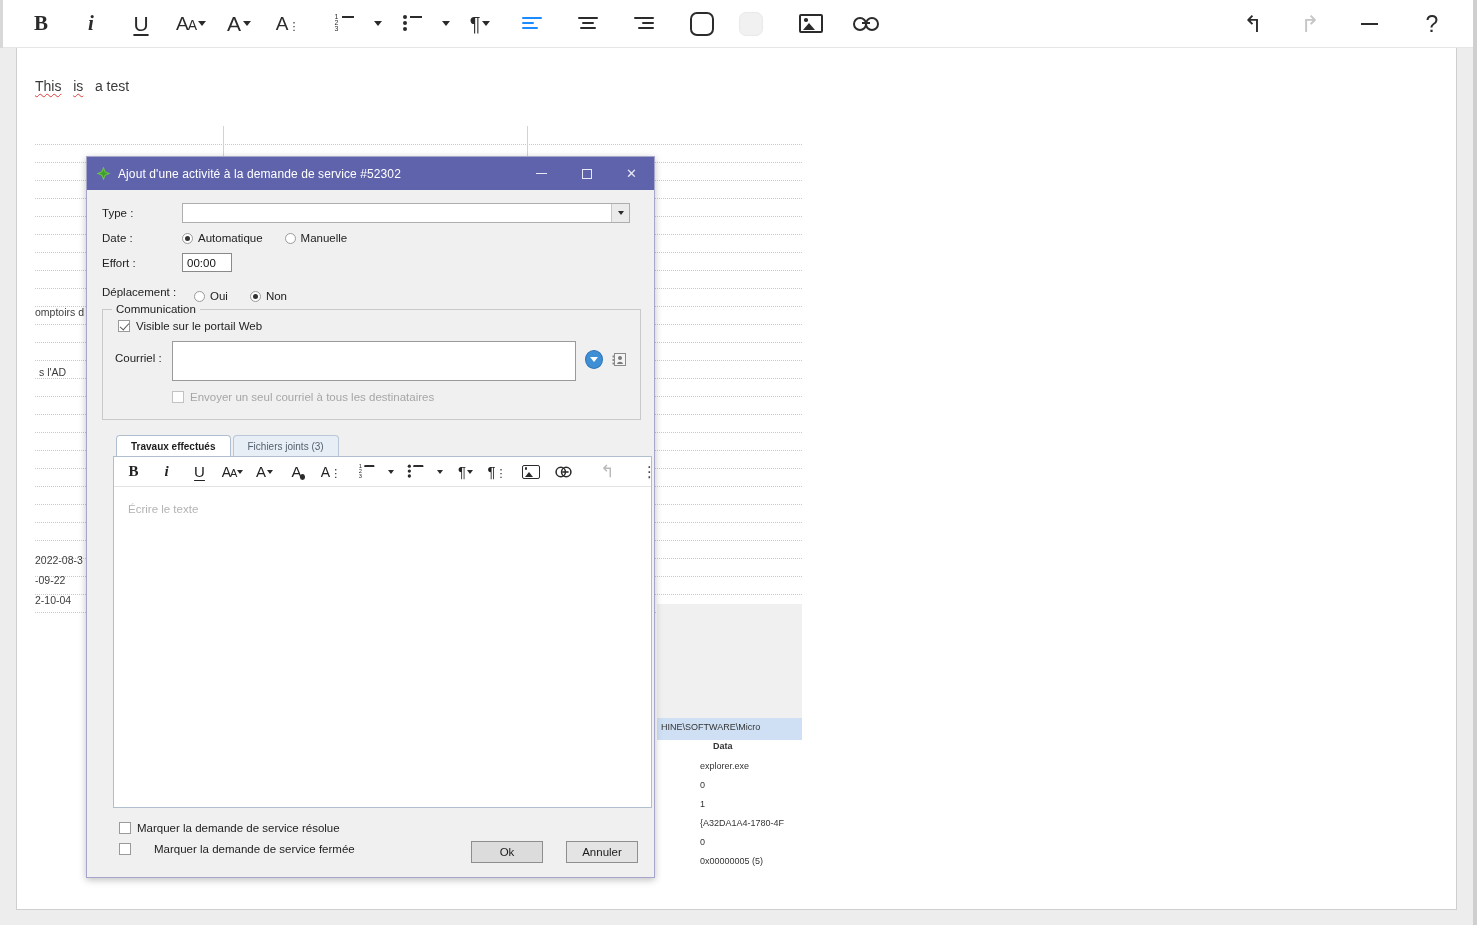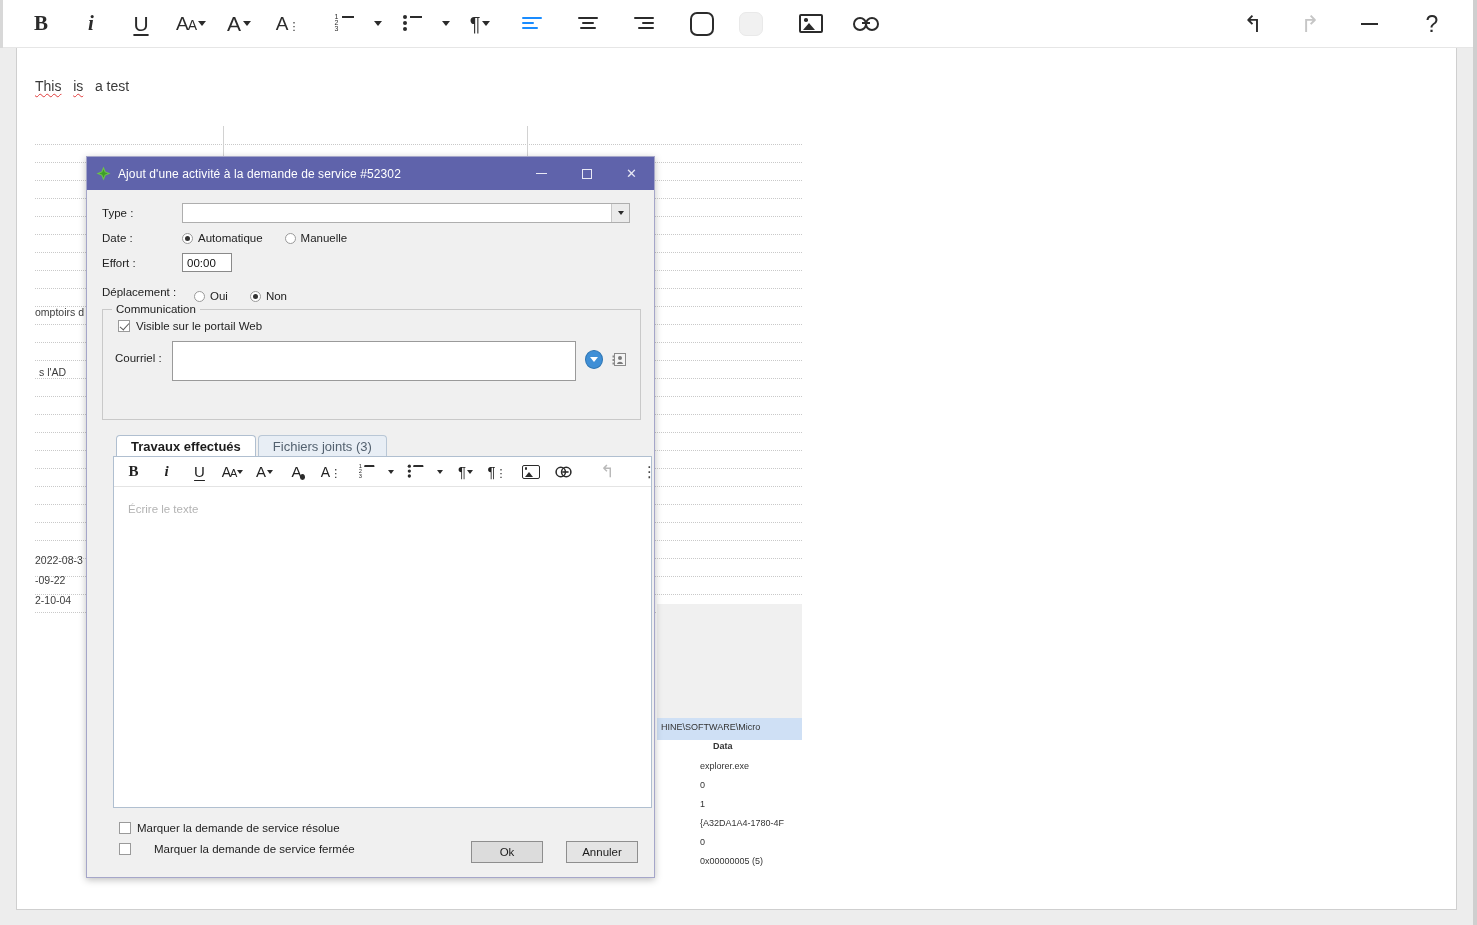--- a/index.html
+++ b/index.html
@@ -180,21 +180,21 @@
     width:19px;height:19px;border-radius:50%;background:#3f8fd6;
     display:flex;align-items:center;justify-content:center;margin-left:9px;margin-top:9px;
     border:1px solid #2f76b4;box-sizing:border-box;
   }
   .mail-drop .tri{width:0;height:0;border-left:4px solid transparent;border-right:4px solid transparent;border-top:5px solid #fff;}
   .addrbook{width:17px;height:15px;margin-left:8px;margin-top:11px;position:relative;}
 
   
   .tabs{display:flex;align-items:flex-end;margin-top:14px;padding-left:14px;height:22px;}
   .tab{
-    height:21px;padding:0 14px;display:flex;align-items:center;font-size:13px;
+    height:21px;padding:0 14px;display:flex;align-items:center;font-size:10px;
     border:1px solid #b9c7d6;border-bottom:none;border-radius:4px 4px 0 0;box-sizing:border-box;
   }
   .tab.active{background:#ffffff;color:#1c1c1c;font-weight:bold;border-color:#b0bfd0;}
   .tab.inactive{background:#e8eef5;color:#53616f;margin-left:2px;}
 
   .editor-panel{
     margin:0 14px 0 14px;border:1px solid #b0bfd0;background:#ffffff;box-sizing:border-box;
     width:539px;height:352px;position:relative;margin-left:11px;
   }
   .etb{height:30px;display:flex;align-items:center;padding-left:6px;border-bottom:1px solid #e4e4e4;box-sizing:border-box;}
@@ -502,20 +502,24 @@
                 <rect x="3.5" y="1.5" width="11" height="12" fill="#f4f4f4" stroke="#8a8a8a" stroke-width="1"></rect>
                 <rect x="1.5" y="3.5" width="2.5" height="2" fill="#8a8a8a"></rect>
                 <rect x="1.5" y="7" width="2.5" height="2" fill="#8a8a8a"></rect>
                 <rect x="1.5" y="10.5" width="2.5" height="2" fill="#8a8a8a"></rect>
                 <circle cx="9" cy="6" r="2" fill="#7a7a7a"></circle>
                 <path d="M5.8 12 a3.4 3.4 0 0 1 6.4 0 Z" fill="#7a7a7a"></path>
               </svg>
             </span>
           </div>
 
+          <div style="display:flex;align-items:center;margin-left:57px;margin-top:10px;">
+            <span class="chk dis"></span>
+            <span class="chk-lbl dis">Envoyer un seul courriel à tous les destinataires</span>
+          </div>
         </div>
 
         <div class="tabs">
           <div class="tab active">
               <span>Travaux effectués</span>
             </div>
           <div class="tab inactive">
               <span>Fichiers joints (3)</span>
             </div>
         </div>

